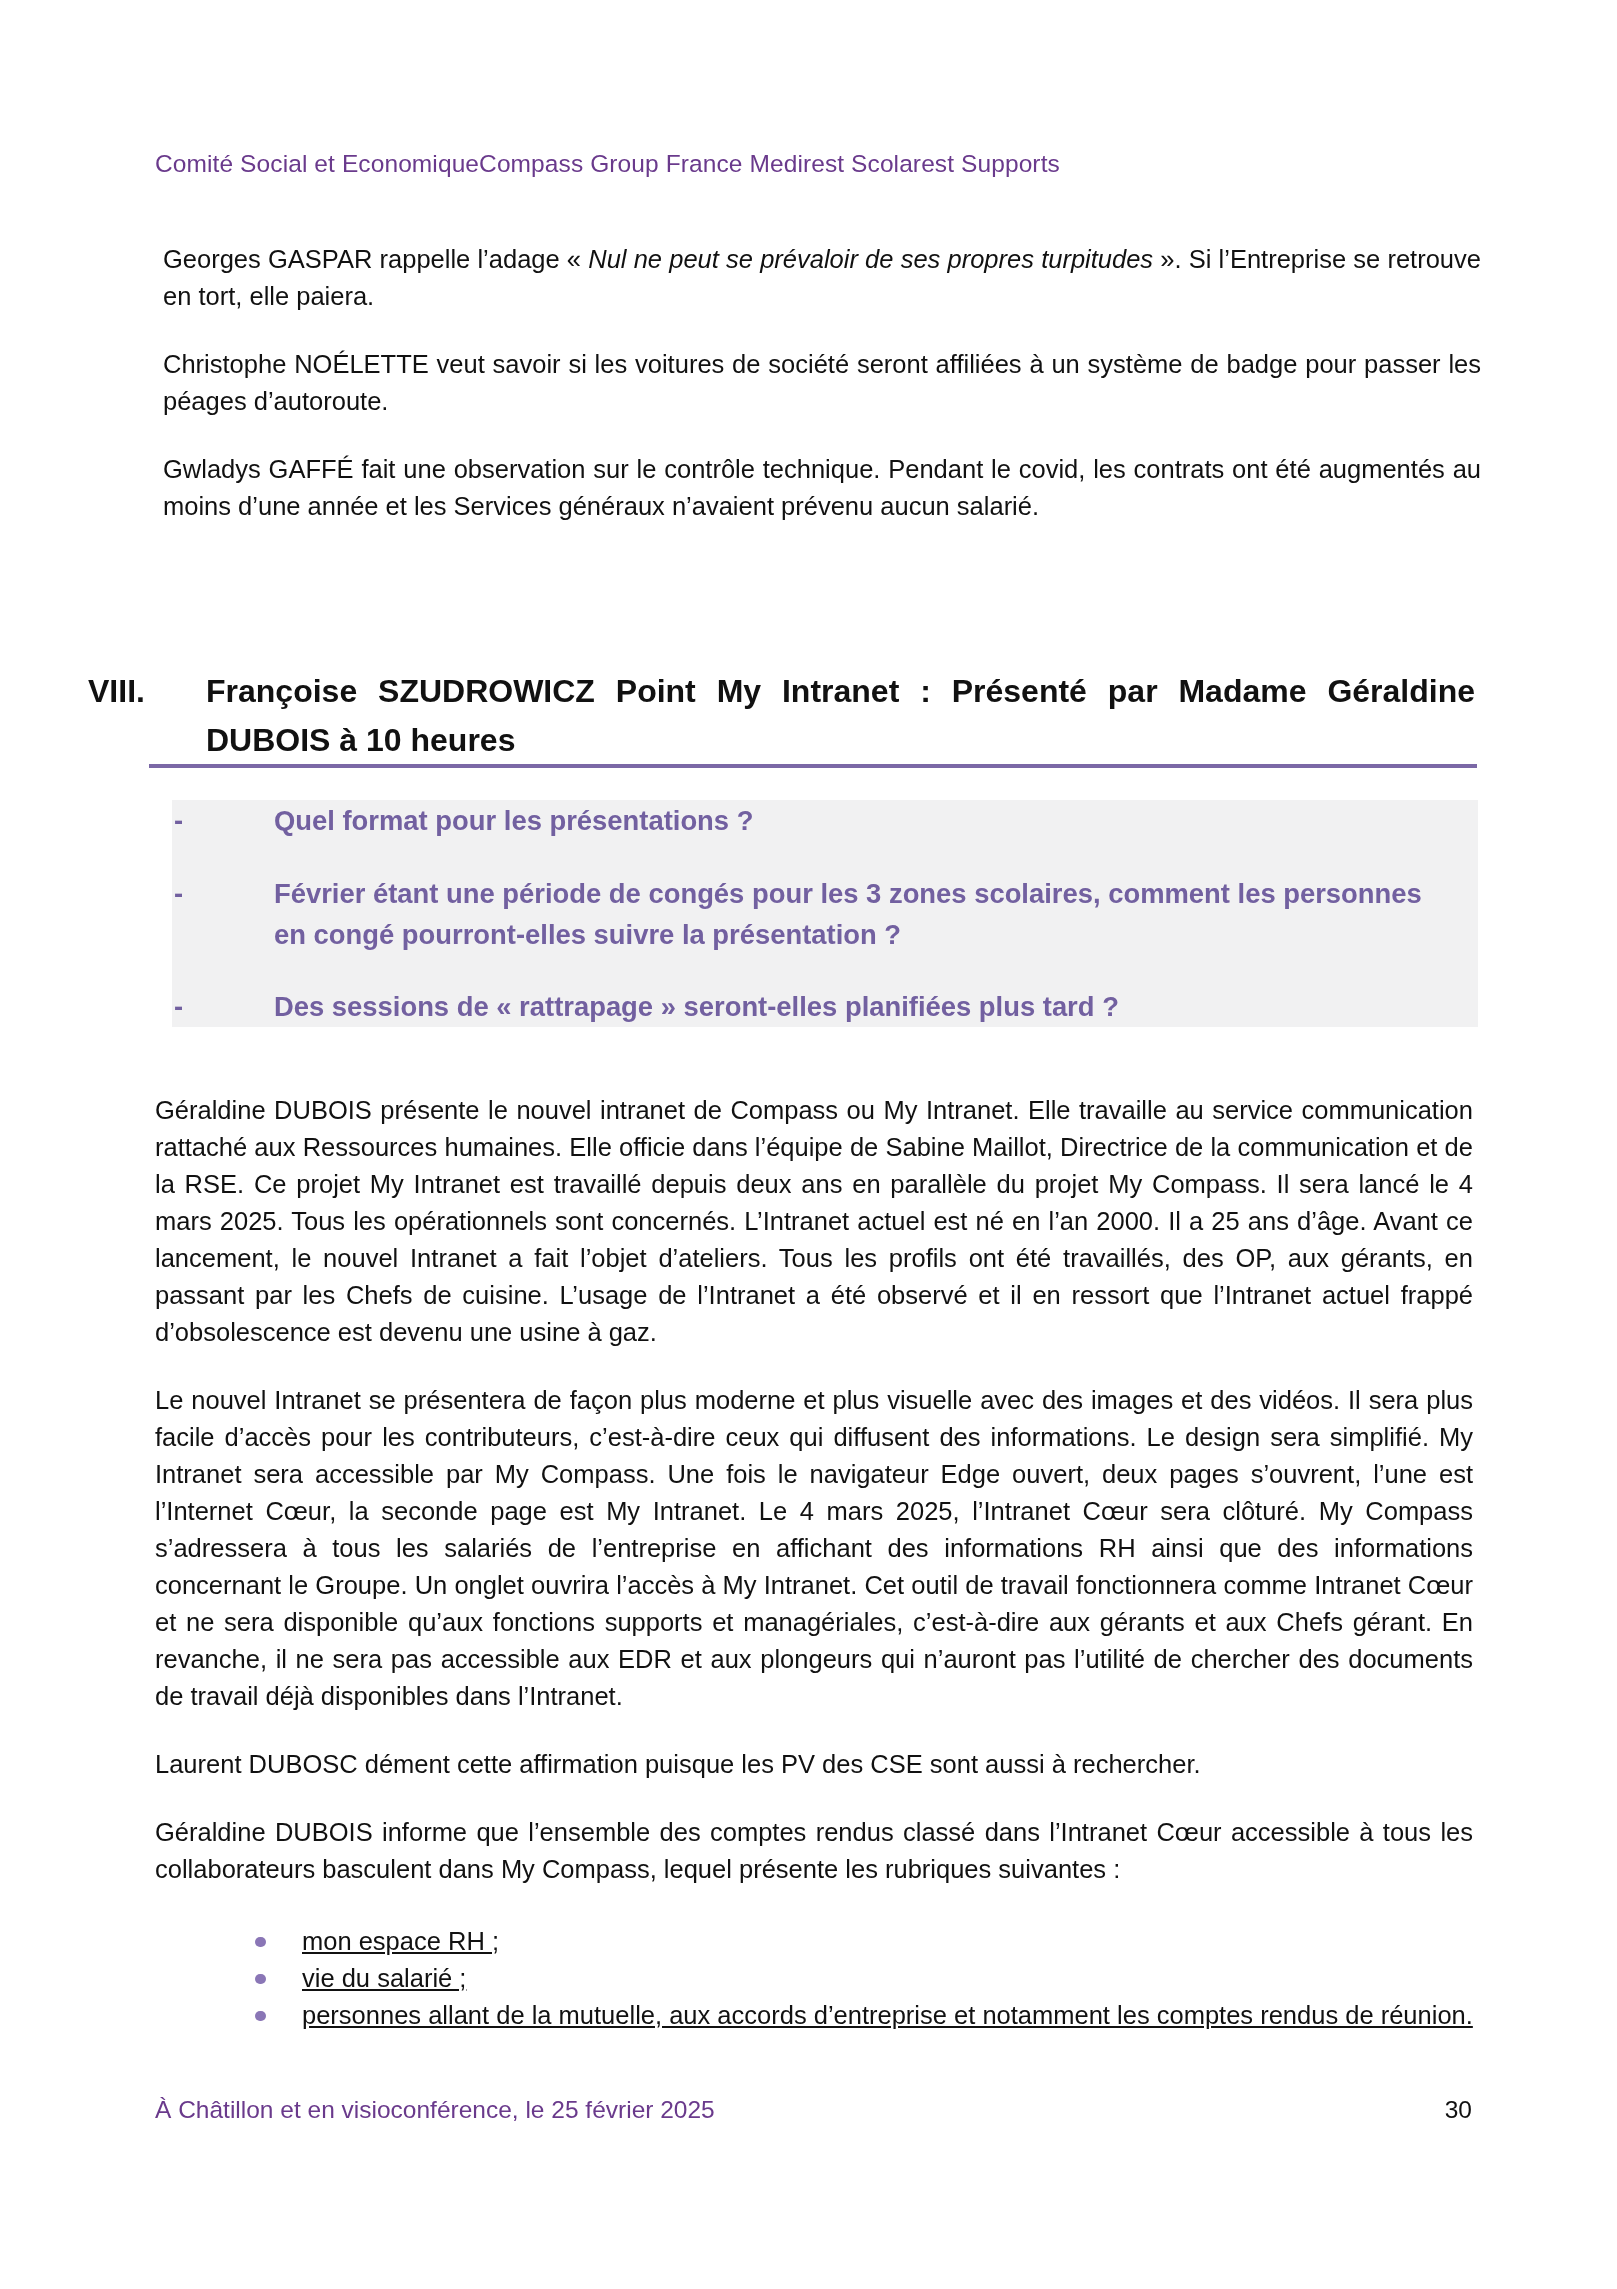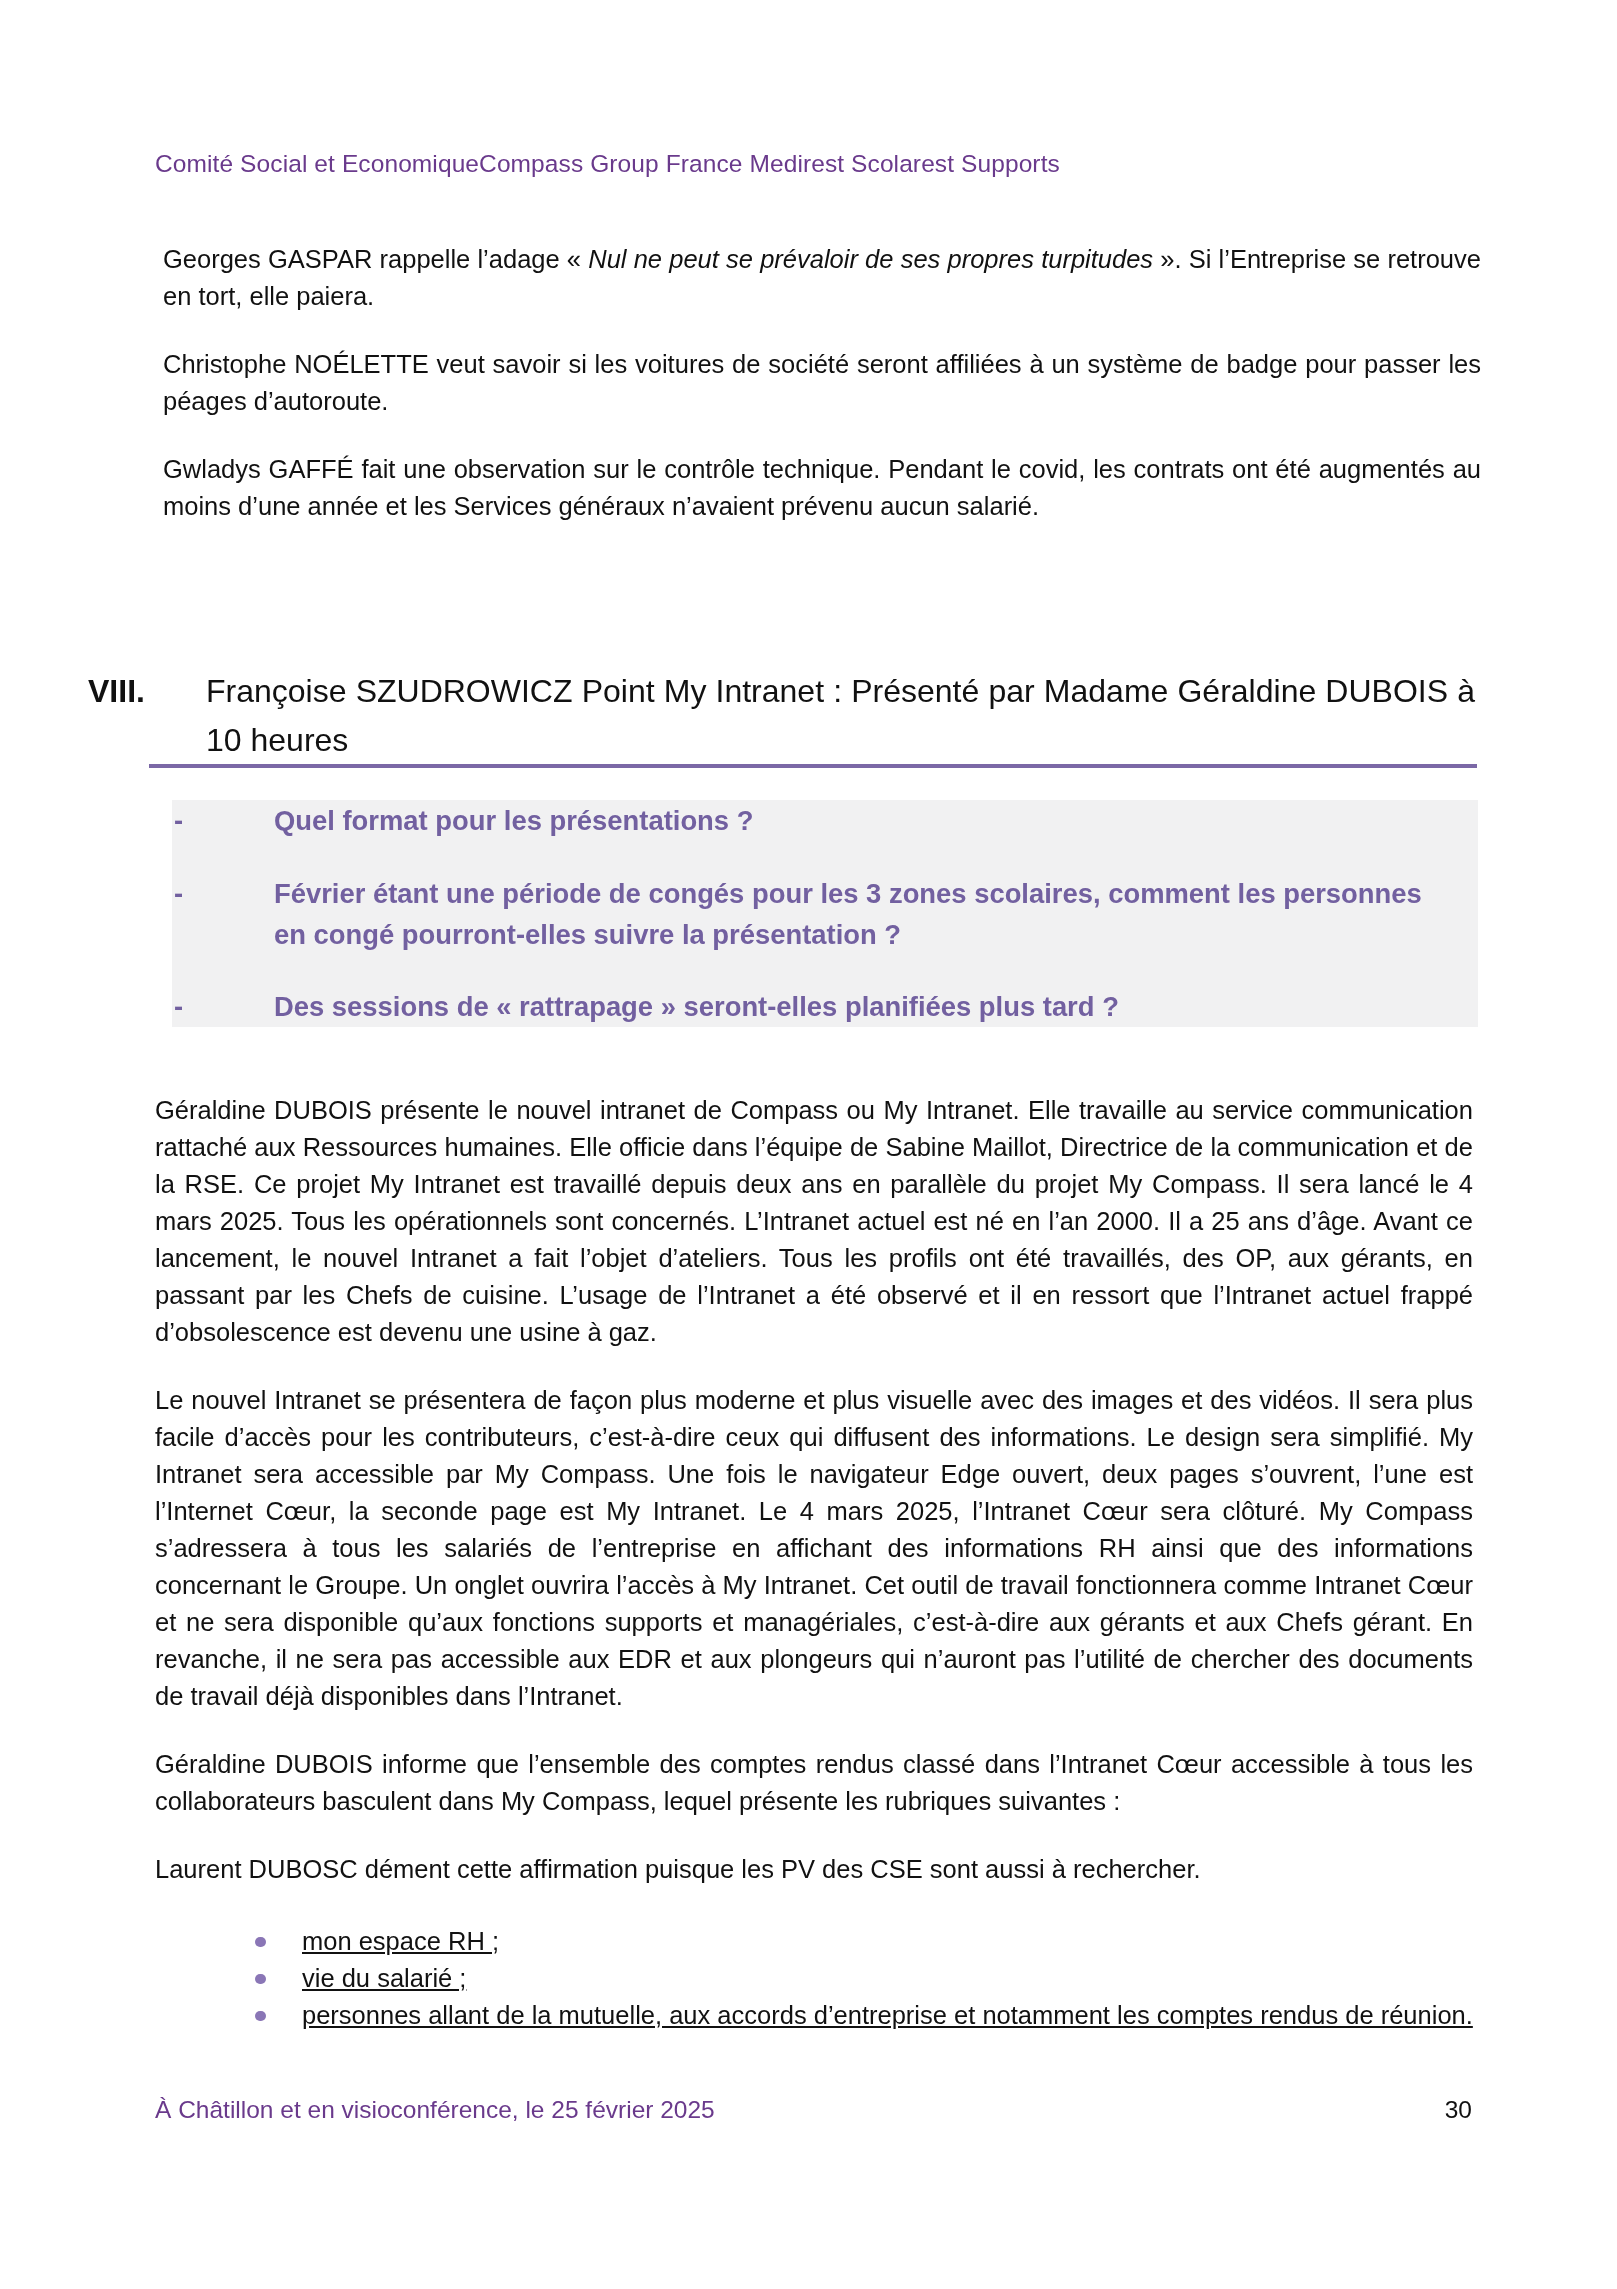--- a/index.html
+++ b/index.html
@@ -7,21 +7,21 @@
            font-family: "Liberation Sans", "DejaVu Sans", sans-serif; color: #111; }
     .page { position: absolute; left: 0; top: 0; width: 1617px; height: 2290px; }
     .header { position: absolute; top: 150px; left: 155px; right: 145px; display: flex; 
               color: #6a3a8c; font-size: 24.5px; letter-spacing: 0.1px; }
     .content { position: absolute; left: 163px; width: 1318px; top: 241px; }
     p.body { margin: 0 0 31px 0; font-size: 25.5px; line-height: 37px; text-align: justify; }
     p.body .it { font-style: italic; }
     .section-heading { position: absolute; left: 88px; top: 667px; width: 1387px; }
     .section-heading .row { display: flex; }
     .section-heading .num { width: 118px; flex: none; font-weight: bold; font-size: 32px; line-height: 49px; }
-    .section-heading .title { flex: 1; font-weight: normal; font-size: 32px; line-height: 49px; text-align: justify; }
+    .section-heading .title { flex: 1; font-weight: bold; font-size: 32px; line-height: 49px; text-align: justify; }
     .section-rule { position: absolute; left: 149px; width: 1328px; top: 764px; height: 3.9px; background: #7b68a6; }
     .questions { position: absolute; left: 172px; top: 800px; width: 1306px; height: 227px; background: #f1f1f2; }
     .q { position: absolute; left: 0; width: 1306px; display: flex; color: #7260a0; font-weight: bold; font-size: 27.4px; line-height: 41px; }
     .q .dash { width: 100px; flex: none; padding-left: 2px; }
     .q .txt { flex: 1; padding-right: 19px; }
     .para-block { position: absolute; left: 155px; width: 1318px; }
     ul.bullets { position: absolute; left: 155px; width: 1318px; top: 1923px; margin: 0; padding: 0; list-style: none; }
     ul.bullets li { display: flex; font-size: 25.5px; line-height: 37px; }
     ul.bullets .dot { width: 147px; flex: none; position: relative; }
     ul.bullets .dot::before { content: ""; position: absolute; left: 100px; top: 13.7px; width: 10.8px; height: 10.8px; border-radius: 50%; background: #8a76b6; }
@@ -65,22 +65,22 @@
     </div>
     <div class="q" style="top:186px;">
       <span class="dash">-</span>
       <span class="txt">Des sessions de « rattrapage » seront-elles planifiées plus tard ?</span>
     </div>
   </div>
 
   <div class="para-block" style="top:1092px;">
     <p class="body">Géraldine DUBOIS présente le nouvel intranet de Compass ou My Intranet. Elle travaille au service communication rattaché aux Ressources humaines. Elle officie dans l’équipe de Sabine Maillot, Directrice de la communication et de la RSE. Ce projet My Intranet est travaillé depuis deux ans en parallèle du projet My Compass. Il sera lancé le 4 mars 2025. Tous les opérationnels sont concernés. L’Intranet actuel est né en l’an 2000. Il a 25 ans d’âge. Avant ce lancement, le nouvel Intranet a fait l’objet d’ateliers. Tous les profils ont été travaillés, des OP, aux gérants, en passant par les Chefs de cuisine. L’usage de l’Intranet a été observé et il en ressort que l’Intranet actuel frappé d’obsolescence est devenu une usine à gaz.</p>
     <p class="body">Le nouvel Intranet se présentera de façon plus moderne et plus visuelle avec des images et des vidéos. Il sera plus facile d’accès pour les contributeurs, c’est-à-dire ceux qui diffusent des informations. Le design sera simplifié. My Intranet sera accessible par My Compass. Une fois le navigateur Edge ouvert, deux pages s’ouvrent, l’une est l’Internet Cœur, la seconde page est My Intranet. Le 4 mars 2025, l’Intranet Cœur sera clôturé. My Compass s’adressera à tous les salariés de l’entreprise en affichant des informations RH ainsi que des informations concernant le Groupe. Un onglet ouvrira l’accès à My Intranet. Cet outil de travail fonctionnera comme Intranet Cœur et ne sera disponible qu’aux fonctions supports et managériales, c’est-à-dire aux gérants et aux Chefs gérant. En revanche, il ne sera pas accessible aux EDR et aux plongeurs qui n’auront pas l’utilité de chercher des documents de travail déjà disponibles dans l’Intranet.</p>
+    <p class="body">Laurent DUBOSC dément cette affirmation puisque les PV des CSE sont aussi à rechercher.</p>
     <p class="body">Géraldine DUBOIS informe que l’ensemble des comptes rendus classé dans l’Intranet Cœur accessible à tous les collaborateurs basculent dans My Compass, lequel présente les rubriques suivantes :</p>
-    <p class="body">Laurent DUBOSC dément cette affirmation puisque les PV des CSE sont aussi à rechercher.</p>
   </div>
 
   <ul class="bullets">
     <li>
         <span class="dot"></span>
         <span class="t">mon espace RH ;</span>
       </li>
     <li>
         <span class="dot"></span>
         <span class="t">vie du salarié ;</span>

